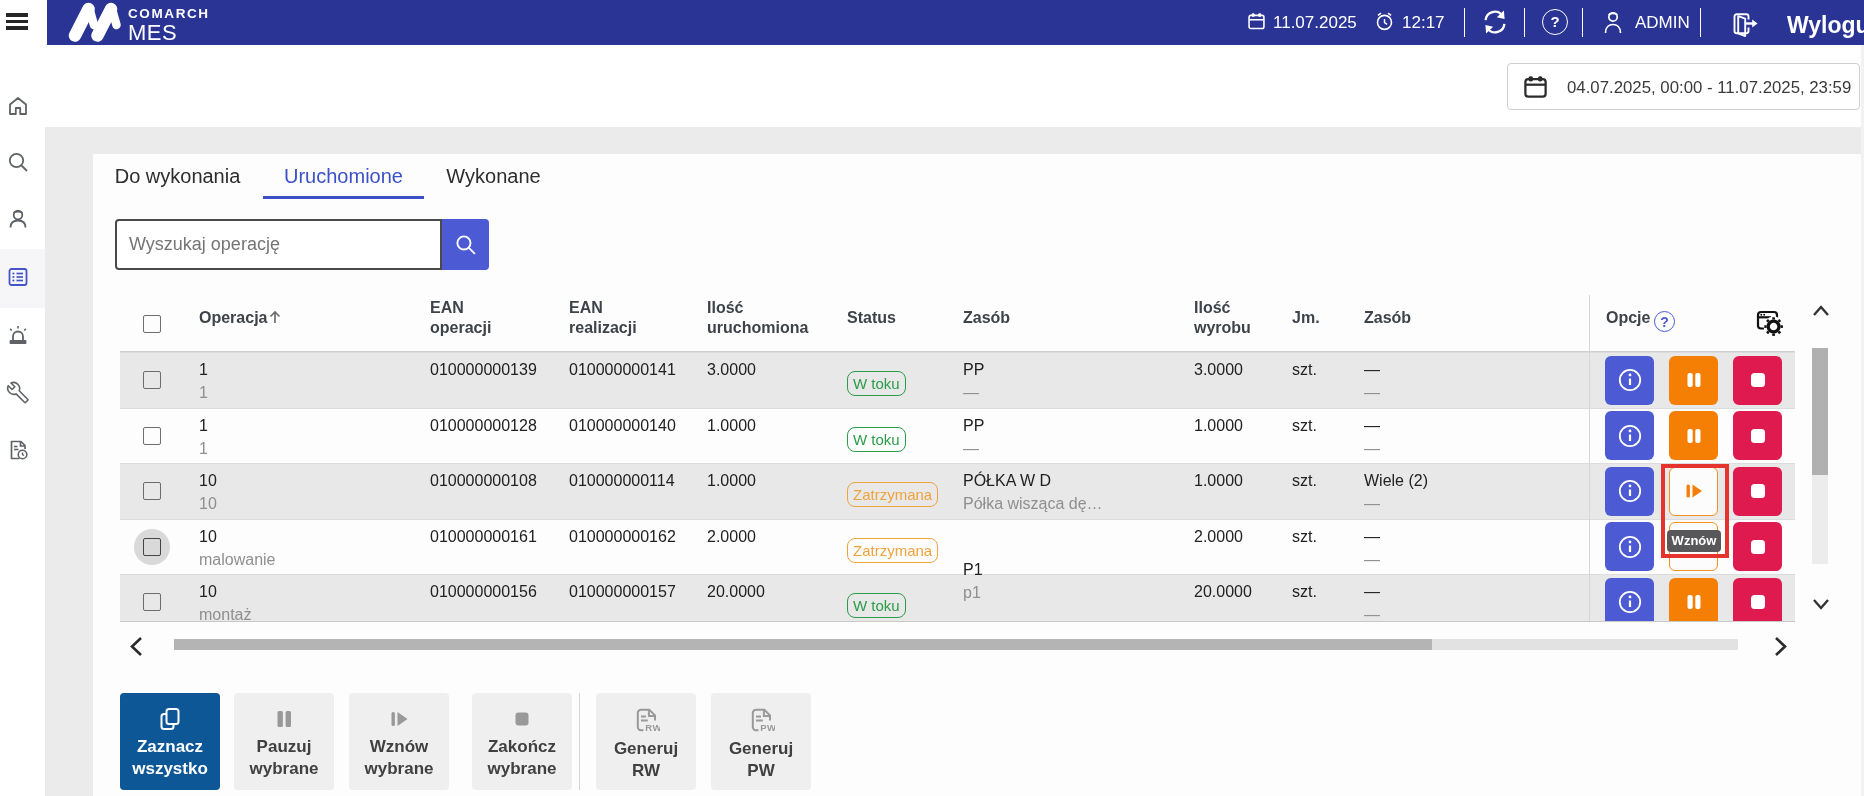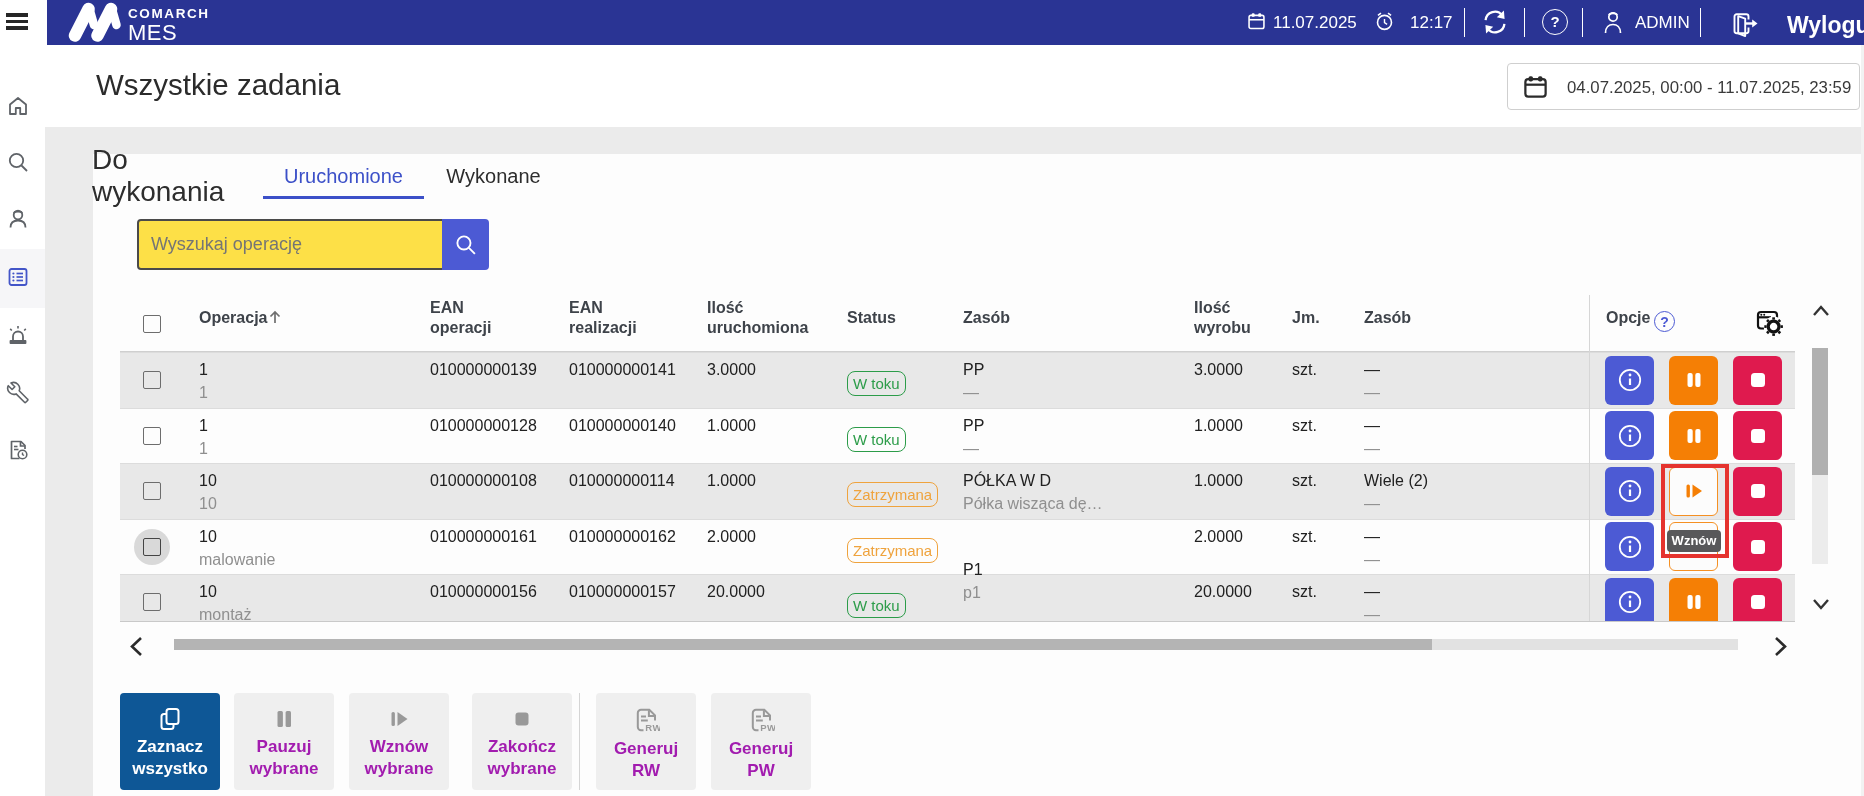--- a/index.html
+++ b/index.html
@@ -33,21 +33,21 @@
     <line x1="3.5" y1="10" x2="20.5" y2="10" stroke="#fff" stroke-width="1.8"></line>
     <rect x="6.5" y="2.5" width="3.4" height="4.2" rx="1.4" fill="#fff"></rect>
     <rect x="14" y="2.5" width="3.4" height="4.2" rx="1.4" fill="#fff"></rect>
   </svg>
   <div class="abs" style="left:1226px;top:13px;font-size:17px;">11.07.2025</div>
   <svg class="abs" style="left:1327px;top:11px;" width="21" height="21" viewBox="0 0 24 24">
     <circle cx="12" cy="13" r="8" fill="none" stroke="#fff" stroke-width="1.8"></circle>
     <path d="M12 9 v4.4 l3 1.8" fill="none" stroke="#fff" stroke-width="1.6"></path>
     <path d="M4.5 5 L8 2.5 M19.5 5 L16 2.5" stroke="#fff" stroke-width="1.8" fill="none"></path>
   </svg>
-  <div class="abs" style="left:1355px;top:13px;font-size:17px;margin-left:8px;">12:17</div>
+  <div class="abs" style="left:1355px;top:13px;font-size:17px;">12:17</div>
   <div class="abs" style="left:1417px;top:8px;width:1px;height:29px;background:#fff;"></div>
   <svg class="abs" style="left:1435px;top:9px;" width="26" height="26" viewBox="0 0 26 26">
     <path d="M3.6 11.2 A 9.3 9.3 0 0 1 20.3 6.4" fill="none" stroke="#fff" stroke-width="2.3"></path>
     <path d="M22.4 14.8 A 9.3 9.3 0 0 1 5.7 19.6" fill="none" stroke="#fff" stroke-width="2.3"></path>
     <path d="M21.9 1.6 L22.6 10 L14.8 8.2 Z" fill="#fff"></path>
     <path d="M4.1 24.4 L3.4 16 L11.2 17.8 Z" fill="#fff"></path>
   </svg>
   <div class="abs" style="left:1477px;top:8px;width:1px;height:29px;background:#fff;"></div>
   <div class="abs" style="left:1495px;top:9px;width:26px;height:26px;border:1.8px solid #fff;border-radius:50%;text-align:center;font-size:15px;font-weight:bold;line-height:23px;">?</div>
   <div class="abs" style="left:1535px;top:8px;width:1px;height:29px;background:#fff;"></div>
@@ -102,40 +102,39 @@
 <svg class="abs" style="left:6px;top:438px;" width="24" height="24" viewBox="0 0 24 24">
   <path d="M13.5 20.5 H5.5 V3.5 h9.5 l4 4 V11" fill="none" stroke="#5f6368" stroke-width="1.7" stroke-linejoin="round"></path>
   <path d="M14.5 3.7 V8 h4.3" fill="none" stroke="#5f6368" stroke-width="1.7"></path>
   <line x1="8" y1="8.5" x2="11.5" y2="8.5" stroke="#5f6368" stroke-width="1.6"></line>
   <line x1="8" y1="11.5" x2="12.5" y2="11.5" stroke="#5f6368" stroke-width="1.6"></line>
   <circle cx="16.5" cy="16.5" r="4.3" fill="none" stroke="#5f6368" stroke-width="1.6"></circle>
   <path d="M16.5 14.5 v2 l1.6 1" fill="none" stroke="#5f6368" stroke-width="1.4"></path>
 </svg>
 
 <div class="abs" style="left:45px;top:45px;width:1819px;height:82px;background:#fff;">
-  <div class="abs" style="left:51px;top:23px;font-size:29.5px;color:#2b2b2b;">Wszystkie zadania</div>
   <div class="abs" style="left:1462px;top:18px;width:353px;height:47px;border:1px solid #cfcfcf;border-radius:4px;background:#fff;">
     <svg class="abs" style="left:14px;top:10px;" width="27" height="27" viewBox="0 0 24 24">
       <rect x="3" y="4.5" width="18" height="15.5" rx="2.5" fill="none" stroke="#2b2b2b" stroke-width="2"></rect>
       <line x1="3" y1="9.5" x2="21" y2="9.5" stroke="#2b2b2b" stroke-width="2"></line>
       <rect x="5.8" y="2" width="4" height="4.6" rx="1.6" fill="#2b2b2b"></rect>
       <rect x="14.2" y="2" width="4" height="4.6" rx="1.6" fill="#2b2b2b"></rect>
     </svg>
     <div class="abs" style="left:59px;top:14px;font-size:16.8px;color:#3a3a3a;">04.07.2025, 00:00 - 11.07.2025, 23:59</div>
   </div>
 </div>
 
 <div class="abs" id="panel" style="left:93px;top:154px;width:1771px;height:642px;background:#fdfdfd;"></div>
 
-<div class="abs" style="left:92px;top:154px;width:171px;height:44px;display:flex;align-items:center;justify-content:center;font-size:28px;color:#2d2d2d;">Do wykonania</div>
+<div class="abs" style="left:92px;top:154px;width:171px;height:44px;display:flex;align-items:center;justify-content:center;font-size:20px;color:#2d2d2d;">Do wykonania</div>
 <div class="abs" style="left:263px;top:154px;width:161px;height:44px;display:flex;align-items:center;justify-content:center;font-size:20px;color:#3c50c8;">Uruchomione</div>
 <div class="abs" style="left:263px;top:196px;width:161px;height:3px;background:#3c50c8;"></div>
 <div class="abs" style="left:424px;top:154px;width:139px;height:44px;display:flex;align-items:center;justify-content:center;font-size:20px;color:#2d2d2d;">Wykonane</div>
 
-<div class="abs" style="left:115px;top:219px;width:327px;height:51px;background:#fde047;border:2px solid #4a4a4a;border-radius:4px 0 0 4px;margin-left:22px;">
+<div class="abs" style="left:115px;top:219px;width:327px;height:51px;background:#ffffff;border:2px solid #4a4a4a;border-radius:4px 0 0 4px;">
   <div class="abs" style="left:12px;top:13px;font-size:18px;color:#757575;">Wyszukaj operację</div>
 </div>
 <div class="abs" style="left:442px;top:219px;width:47px;height:51px;background:#4c5ad4;border-radius:0 4px 4px 0;">
   <svg class="abs" style="left:11px;top:13px;" width="25" height="25" viewBox="0 0 24 24">
     <circle cx="10.5" cy="10.5" r="6.3" fill="none" stroke="#fff" stroke-width="1.8"></circle>
     <line x1="15.3" y1="15.3" x2="21" y2="21" stroke="#fff" stroke-width="1.8"></line>
   </svg>
 </div>
 
 <style>
@@ -371,21 +370,21 @@
   <path d="M13 2 L4 10.5 L13 19" fill="none" stroke="#2b2b2b" stroke-width="2.6"></path>
 </svg>
 <div class="abs" style="left:174px;top:639px;width:1564px;height:11px;background:#e2e2e2;"></div>
 <div class="abs" style="left:174px;top:639px;width:1258px;height:11px;background:#b4b4b4;"></div>
 <svg class="abs" style="left:1772px;top:636px;" width="17" height="21" viewBox="0 0 17 21">
   <path d="M4 2 L13 10.5 L4 19" fill="none" stroke="#2b2b2b" stroke-width="2.6"></path>
 </svg>
 
 <style>
   .bb{position:absolute;top:693px;width:100px;height:97px;border-radius:4px;background:#efefef;
-      text-align:center;font-weight:bold;font-size:17px;color:#a21caf;line-height:22px;}
+      text-align:center;font-weight:bold;font-size:17px;color:#404040;line-height:22px;}
   .bb svg{margin:13px auto 4px;}
   .bb .lbl{margin-top:2px;}
 </style>
 <div class="bb" style="left:120px;background:#0e5796;color:#fff;">
   <svg width="26" height="26" viewBox="0 0 26 26">
     <rect x="4.5" y="8" width="12" height="15" rx="2.5" fill="none" stroke="#fff" stroke-width="2"></rect>
     <rect x="9.5" y="3" width="12" height="15" rx="2.5" fill="#0e5796" stroke="#fff" stroke-width="2"></rect>
   </svg>
   <div class="lbl">Zaznacz<br>wszystko</div>
 </div>

